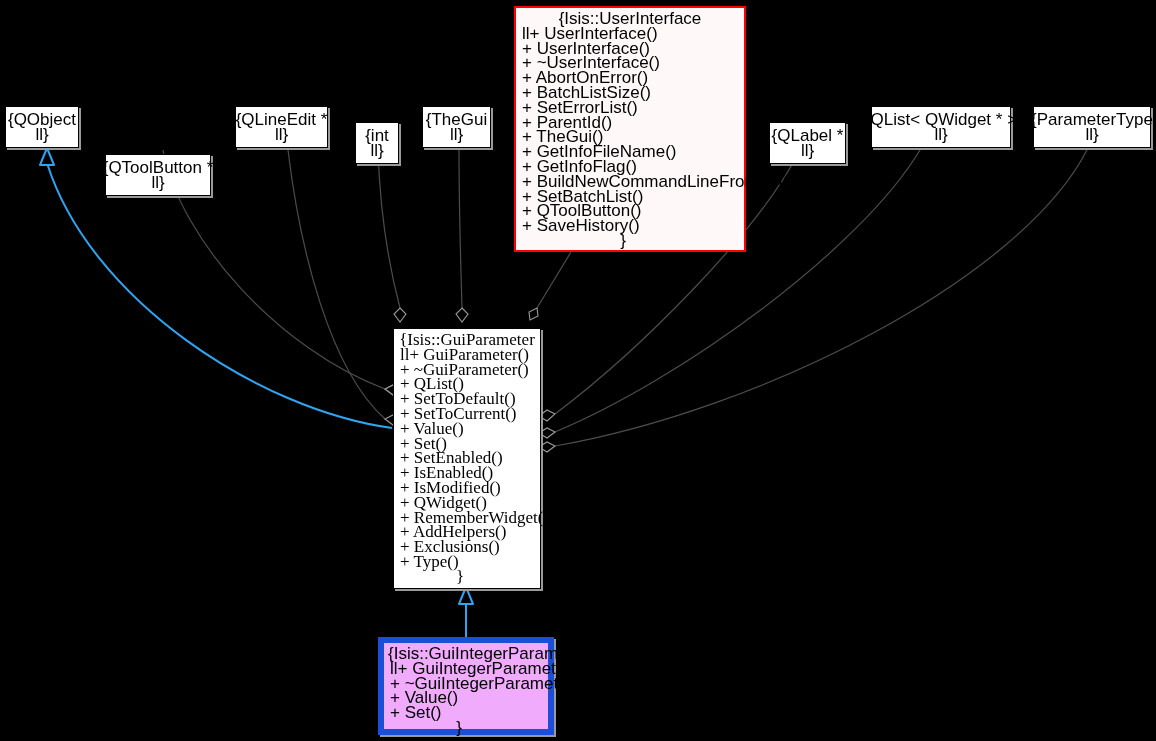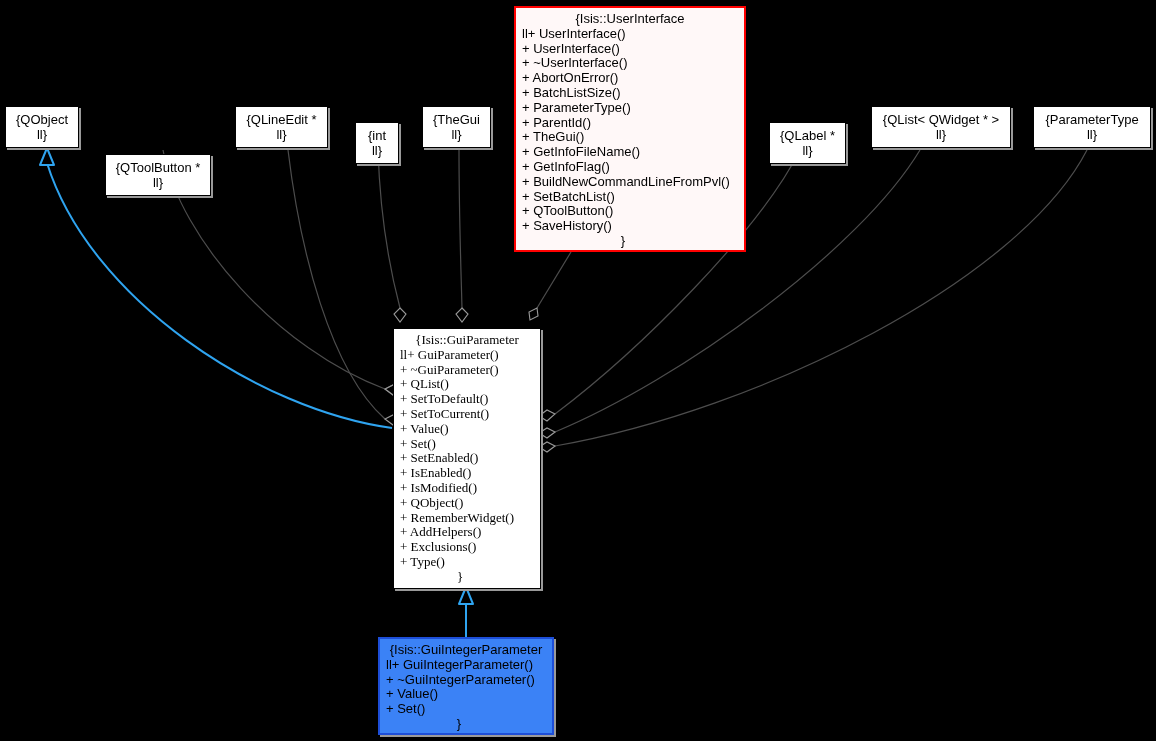--- a/index.html
+++ b/index.html
@@ -23,21 +23,21 @@
     height: 741px;
     pointer-events: none;
   }
   .node {
     position: absolute;
     box-sizing: border-box;
     border: 1px solid #000000;
     background: #ffffff;
     box-shadow: 2px 2px 0 0 #9a9a9a;
     color: #000000;
-    font-size: 13px;
+    font-size: 17px;
     line-height: 14.8px;
     text-align: center;
     padding: 4px 4px 3px 4px;
     white-space: nowrap;
   }
   .node .title {
     text-align: center;
     display: block;
   }
   .node .members {
@@ -67,22 +67,22 @@
     line-height: 15px;
   }
   
   .node.accent {
     border: 2px solid #ff0000;
     background: #fff8f8;
     box-shadow: none;
   }
   
   .node.shaded {
-    background: #3b82f6;
-    border: 2px solid #1d4ed8;
+    background: #f0abfc;
+    border: 6px solid #1d4ed8;
   }
   .node.main {
     background: #ffffff;
   }
 </style>
 </head>
 <body>
 
 <div id="canvas">
 
@@ -181,21 +181,21 @@
   </div>
 
   <div class="node accent" style="left:514px; top:6px; width:232px; height:246px;">
     <span class="title">{Isis::UserInterface</span>
     <span class="members">
       <span class="m">ll+ UserInterface()</span>
       <span class="m">+ UserInterface()</span>
       <span class="m">+ ~UserInterface()</span>
       <span class="m">+ AbortOnError()</span>
       <span class="m">+ BatchListSize()</span>
-      <span class="m">+ ParameterType()</span>
+      <span class="m">+ SetErrorList()</span>
       <span class="m">+ ParentId()</span>
       <span class="m">+ TheGui()</span>
       <span class="m">+ GetInfoFileName()</span>
       <span class="m">+ GetInfoFlag()</span>
       <span class="m">+ BuildNewCommandLineFromPvl()</span>
       <span class="m">+ SetBatchList()</span>
       <span class="m">+ QToolButton()</span>
       <span class="m">+ SaveHistory()</span>
     </span>
     <span class="closebrace">}</span>
@@ -207,21 +207,21 @@
       <span class="m">ll+ GuiParameter()</span>
       <span class="m">+ ~GuiParameter()</span>
       <span class="m">+ QList()</span>
       <span class="m">+ SetToDefault()</span>
       <span class="m">+ SetToCurrent()</span>
       <span class="m">+ Value()</span>
       <span class="m">+ Set()</span>
       <span class="m">+ SetEnabled()</span>
       <span class="m">+ IsEnabled()</span>
       <span class="m">+ IsModified()</span>
-      <span class="m">+ QObject()</span>
+      <span class="m">+ QWidget()</span>
       <span class="m">+ RememberWidget()</span>
       <span class="m">+ AddHelpers()</span>
       <span class="m">+ Exclusions()</span>
       <span class="m">+ Type()</span>
     </span>
     <span class="closebrace">}</span>
   </div>
 
   <div class="node shaded" style="left:378px; top:637px; width:176px; height:98px;">
     <span class="title">{Isis::GuiIntegerParameter</span>

